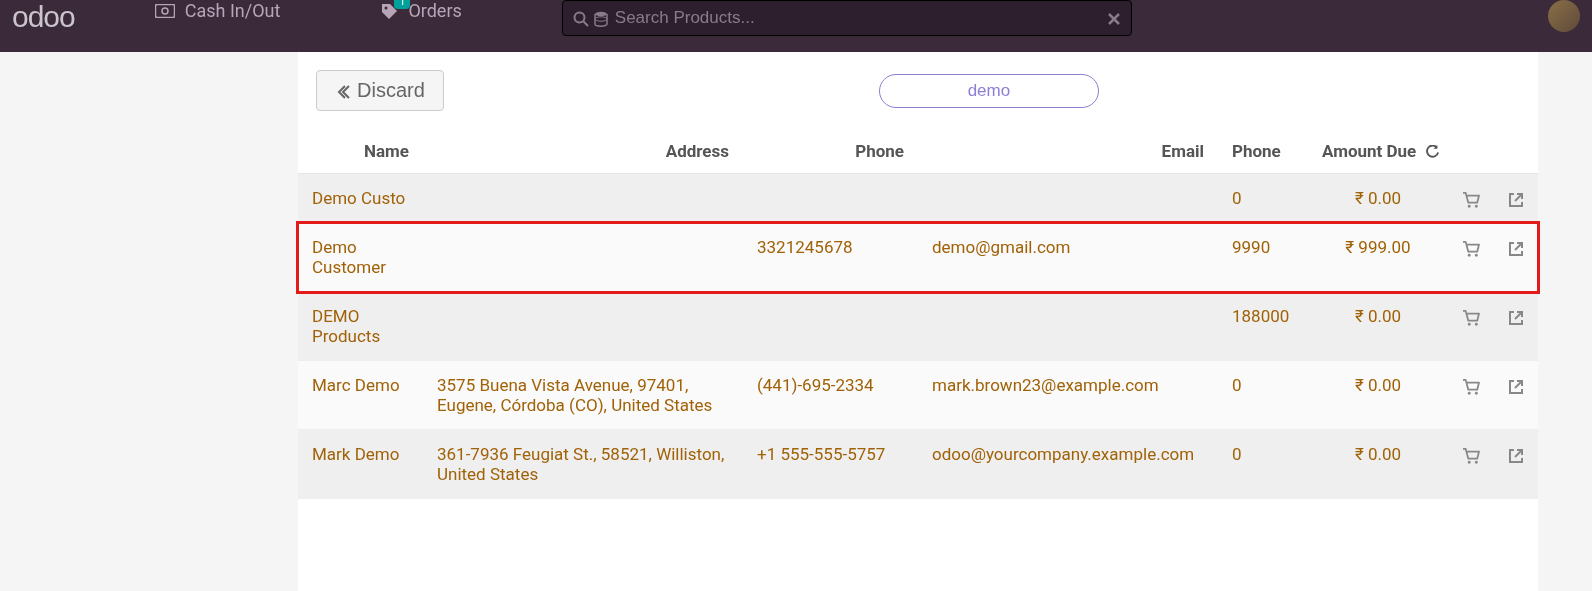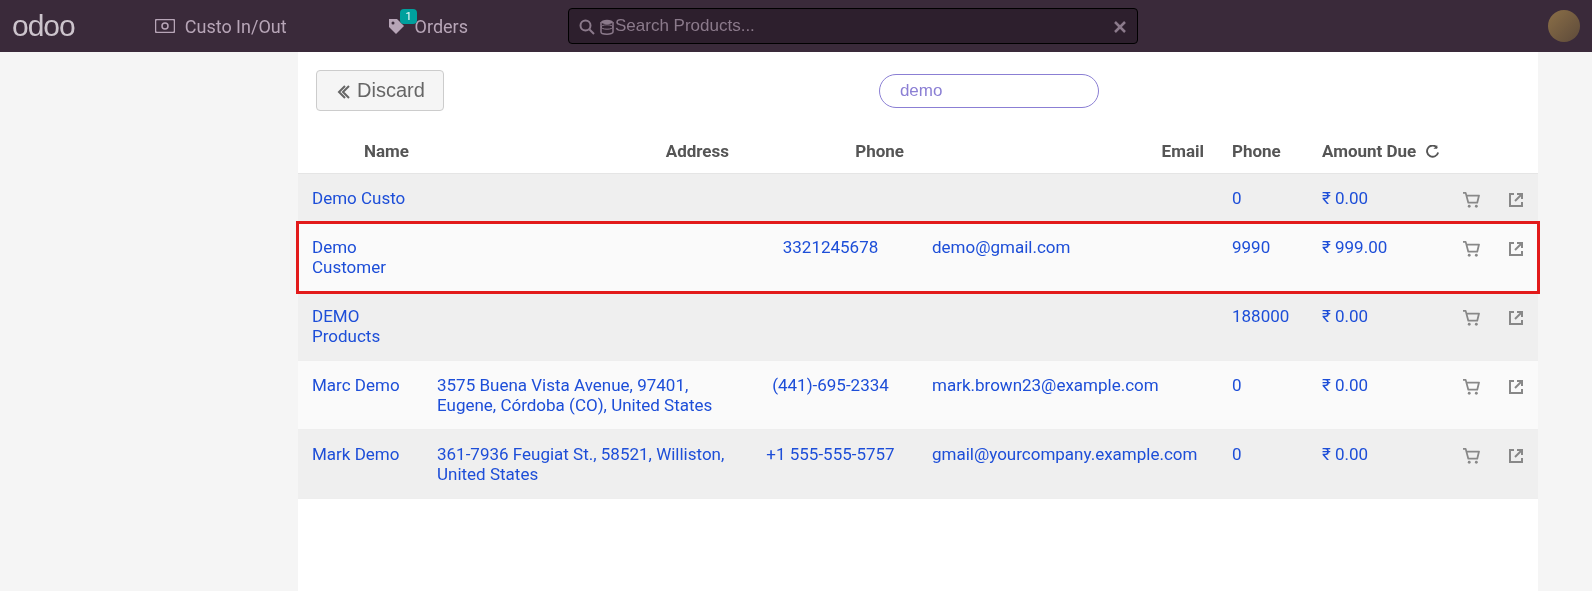--- a/index.html
+++ b/index.html
@@ -11,21 +11,21 @@
       font-family: -apple-system, BlinkMacSystemFont, "Segoe UI", Roboto, "Helvetica Neue", Arial, sans-serif;
       background: #f5f5f5;
       width: 1592px;
       height: 591px;
       overflow: hidden;
     }
     .topbar {
       background: #3a2a3a;
       height: 52px;
       display: flex;
-      align-items: center;
+      align-items: flex-start;
       padding: 0 12px;
       color: #b7a5b7;
     }
     .logo {
       font-size: 30px;
       font-weight: 500;
       color: #ccc4cc;
       letter-spacing: -1px;
       margin-right: 80px;
       font-family: Arial, sans-serif;
@@ -66,20 +66,21 @@
       height: 36px;
       padding: 0 10px;
     }
     .search-bar input {
       flex: 1;
       background: transparent;
       border: none;
       color: #9b8a9b;
       font-size: 17px;
       outline: none;
+      margin-left: 6px;
     }
     .search-bar input::placeholder {
       color: #8b7a8b;
     }
     .search-bar .close-icon {
       cursor: pointer;
       color: #8b7a8b;
     }
     .avatar {
       margin-left: auto;
@@ -118,20 +119,21 @@
     .customer-search {
       margin-left: auto;
       margin-right: auto;
       border: 1.5px solid #8b7fd4;
       border-radius: 20px;
       padding: 6px 20px;
       width: 220px;
       font-size: 17px;
       color: #8b7fd4;
       outline: none;
+      text-align: center;
     }
     .load-btn {
       margin-left: auto;
     }
     table {
       width: 100%;
       border-collapse: collapse;
     }
     thead th {
       text-align: right;
@@ -148,29 +150,29 @@
     }
     tbody tr:nth-child(odd) {
       background: #efefef;
     }
     tbody tr:nth-child(even) {
       background: #fafafa;
     }
     tbody td {
       padding: 14px 14px;
       font-size: 17px;
-      color: #1d4ed8;
+      color: #a16207;
       vertical-align: top;
     }
     td.name-col { width: 125px; }
     td.address-col { width: 320px; }
-    td.phone-col { width: 175px; text-align: center; }
+    td.phone-col { width: 175px; }
     td.email-col { width: 300px; }
     td.points-col { width: 90px; }
-    td.amount-col { text-align: left; width: 140px; white-space: nowrap;}
+    td.amount-col { text-align: center; width: 140px; white-space: nowrap;}
     td.cart-col { width: 40px; text-align: center;}
     td.ext-col { width: 40px; text-align: center;}
     .highlight-row {
       outline: 3px solid #e21a1a;
       outline-offset: -1px;
     }
     .icon-svg {
       display: inline-block;
       vertical-align: middle;
     }
@@ -184,21 +186,21 @@
 
 <div class="topbar">
   <div class="logo">odoo</div>
   <div class="topbar-item">
     <span class="icon">
       <svg class="icon-svg" width="20" height="14" viewBox="0 0 20 14" fill="none">
           <rect x="0.5" y="0.5" width="19" height="13" rx="1.5" stroke="#b7a5b7" stroke-width="1.5"></rect>
           <circle cx="10" cy="7" r="3" stroke="#b7a5b7" stroke-width="1.5"></circle>
         </svg>
     </span>
-    <span>Custo In/Out</span>
+    <span>Cash In/Out</span>
   </div>
   <div class="topbar-item">
     <span class="icon orders-badge">
       <svg class="icon-svg" width="18" height="18" viewBox="0 0 18 18">
           <path d="M2 2 L10 2 L17 9 L9 17 L2 10 Z" fill="#b7a5b7"></path>
           <circle cx="6" cy="6" r="1.5" fill="#3a2a3a"></circle>
         </svg>
       <span class="badge-count">1</span>
     </span>
     <span>Orders</span>
@@ -333,21 +335,21 @@
             <td class="ext-col"><span class="ext-icon"><svg class="icon-svg" width="16" height="16" viewBox="0 0 16 16">
                   <path d="M6 2 L2 2 L2 14 L14 14 L14 10" stroke="#888" stroke-width="2" fill="none"></path>
                   <path d="M9 2 L14 2 L14 7" stroke="#888" stroke-width="2" fill="none"></path>
                   <line x1="14" y1="2" x2="7" y2="9" stroke="#888" stroke-width="2"></line>
                 </svg></span></td>
           </tr>
           <tr>
             <td class="name-col">Mark Demo</td>
             <td class="address-col">361-7936 Feugiat St., 58521, Williston, United States</td>
             <td class="phone-col">+1 555-555-5757</td>
-            <td class="email-col">gmail@yourcompany.example.com</td>
+            <td class="email-col">odoo@yourcompany.example.com</td>
             <td class="points-col">0</td>
             <td class="amount-col">₹ 0.00</td>
             <td class="cart-col"><span class="cart-icon"><svg class="icon-svg" width="18" height="16" viewBox="0 0 20 18">
                   <path d="M1 1 L4 1 L7 12 L17 12 L19 4 L5 4" stroke="#888" stroke-width="2" fill="none" stroke-linejoin="round"></path>
                   <circle cx="8" cy="16" r="1.6" fill="#888"></circle>
                   <circle cx="16" cy="16" r="1.6" fill="#888"></circle>
                 </svg></span></td>
             <td class="ext-col"><span class="ext-icon"><svg class="icon-svg" width="16" height="16" viewBox="0 0 16 16">
                   <path d="M6 2 L2 2 L2 14 L14 14 L14 10" stroke="#888" stroke-width="2" fill="none"></path>
                   <path d="M9 2 L14 2 L14 7" stroke="#888" stroke-width="2" fill="none"></path>

